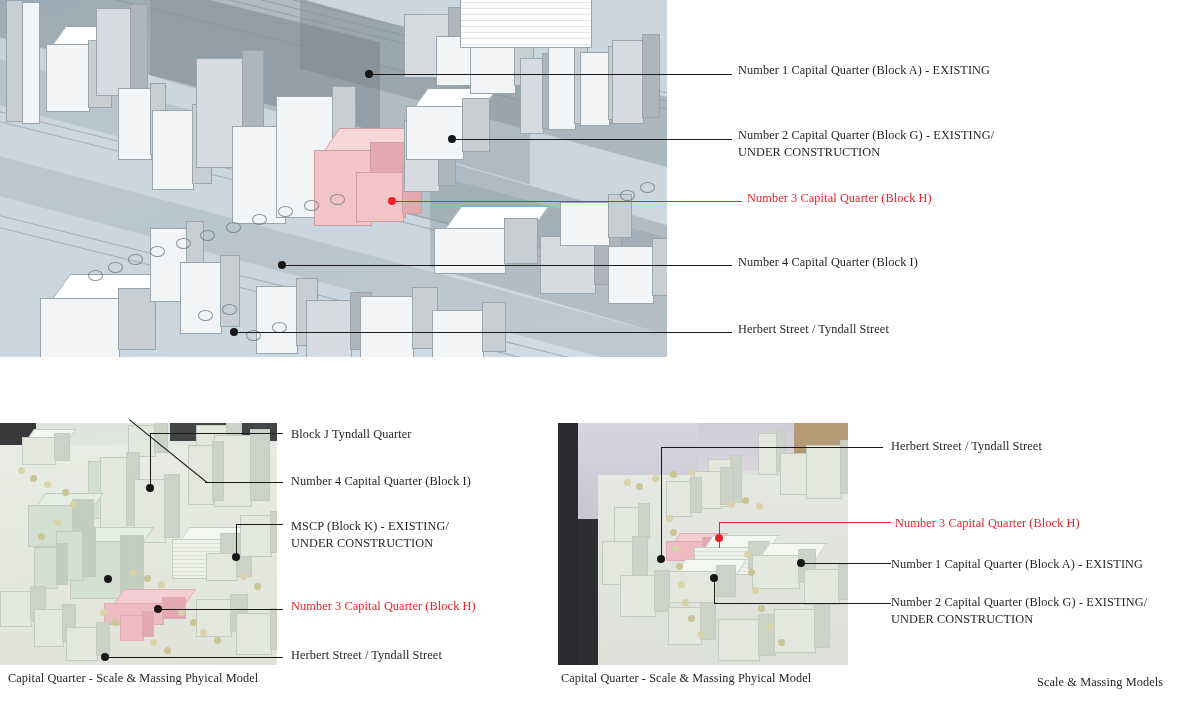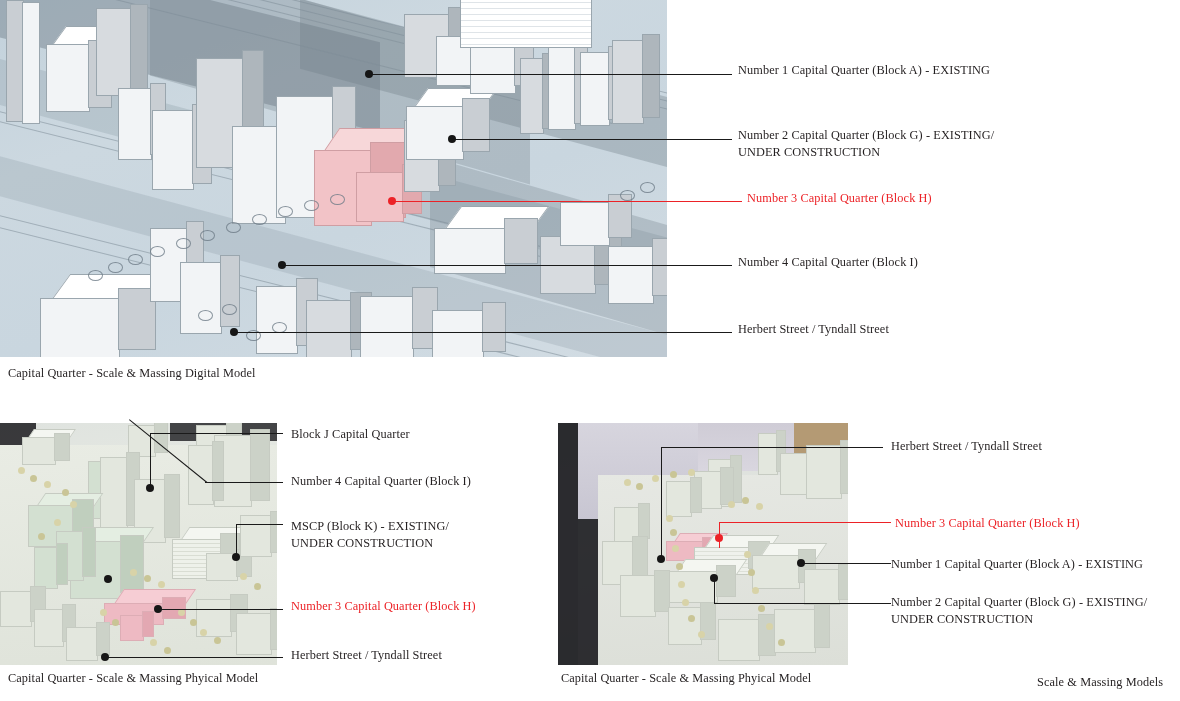--- a/index.html
+++ b/index.html
@@ -269,21 +269,20 @@
   <div class="leader" style="left:234px;top:332px;width:498px;"></div>
   <div class="dot" style="left:230px;top:328px;"></div>
 
   <div class="lbl" style="left:738px;top:62px;">Number 1 Capital Quarter (Block A) -  EXISTING</div>
   <div class="lbl" style="left:738px;top:127px;">Number 2 Capital Quarter (Block G) -  EXISTING/
 UNDER CONSTRUCTION</div>
   <div class="lbl red" style="left:747px;top:190px;">Number 3 Capital Quarter (Block H)</div>
   <div class="lbl" style="left:738px;top:254px;">Number 4 Capital Quarter (Block I)</div>
   <div class="lbl" style="left:738px;top:321px;">Herbert Street / Tyndall Street</div>
 
-  <div class="cap" style="left:8px;top:365px;">Capital Quarter  -  Scale &amp; Massing Digital Model</div>
 
   <div id="physical-model-left">
     <div class="dark" style="left:0;top:0;width:36px;height:22px;opacity:.85;"></div>
     <div class="dark" style="left:170px;top:0;width:107px;height:18px;opacity:.8;"></div>
     <div class="plate" style="left:0;top:22px;width:277px;height:220px;background:linear-gradient(175deg,#e9ece4,#dfe3da);"></div>
 
     <div class="pm" style="left:30px;top:6px;">
         <div class="t" style="width:40px;height:10px;transform:skewX(-34deg);"></div>
         <div class="f" style="left:-8px;top:8px;width:32px;height:26px;"></div>
         <div class="s" style="left:24px;top:4px;width:14px;height:26px;"></div>
@@ -414,21 +413,21 @@
   <div class="leader v" style="left:236px;top:524px;height:33px;"></div>
   <div class="leader" style="left:236px;top:524px;width:47px;"></div>
   <div class="dot" style="left:232px;top:553px;"></div>
 
   <div class="leader" style="left:158px;top:609px;width:125px;"></div>
   <div class="dot" style="left:154px;top:605px;"></div>
 
   <div class="leader" style="left:105px;top:657px;width:178px;"></div>
   <div class="dot" style="left:101px;top:653px;"></div>
 
-  <div class="lbl" style="left:291px;top:426px;">Block J Capital Quarter</div>
+  <div class="lbl" style="left:291px;top:426px;">Block J Tyndall Quarter</div>
   <div class="lbl" style="left:291px;top:473px;">Number 4 Capital Quarter (Block I)</div>
   <div class="lbl" style="left:291px;top:518px;">MSCP (Block K) -  EXISTING/
 UNDER CONSTRUCTION</div>
   <div class="lbl red" style="left:291px;top:598px;">Number 3 Capital Quarter (Block H)</div>
   <div class="lbl" style="left:291px;top:647px;">Herbert Street / Tyndall Street</div>
 
   <div class="cap" style="left:8px;top:670px;">Capital Quarter  - Scale &amp; Massing Phyical Model</div>
 
   <div id="physical-model-right">
     <div class="dark" style="left:0;top:0;width:20px;height:242px;opacity:.92;"></div>

